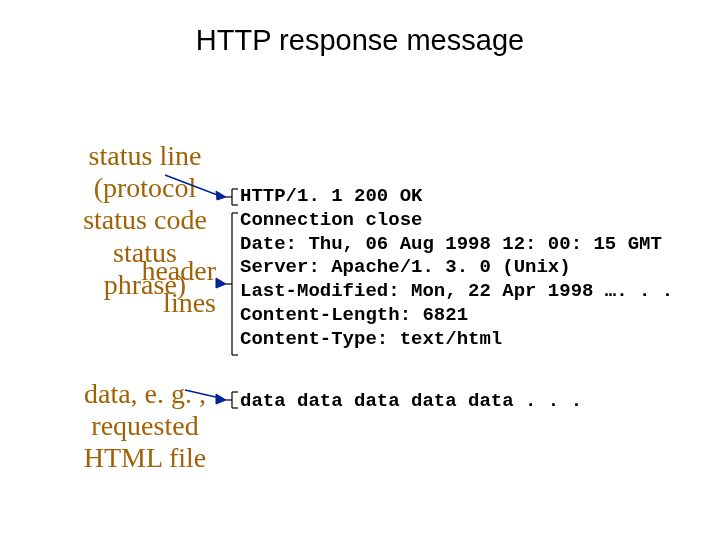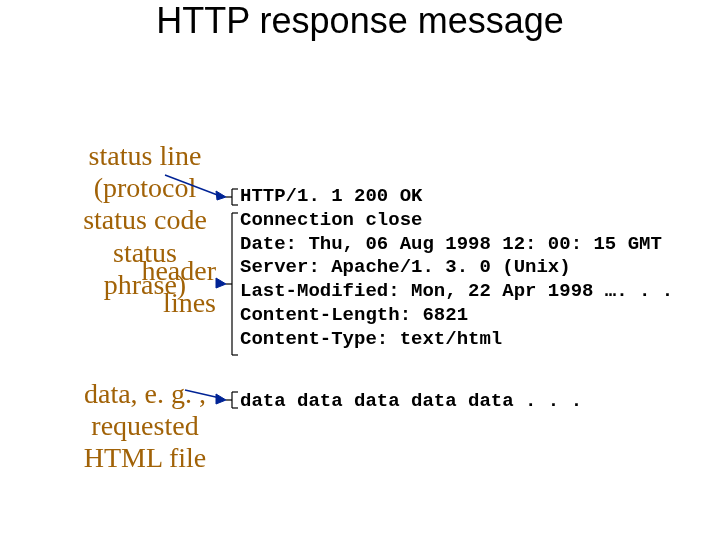--- a/index.html
+++ b/index.html
@@ -6,25 +6,25 @@
     margin: 0;
     padding: 0;
     width: 720px;
     height: 540px;
     background: #fff;
     font-family: Arial, Helvetica, sans-serif;
     position: relative;
   }
   .title {
     position: absolute;
-    top: 0;
+    top: 24px;
     left: 0;
     width: 720px;
     text-align: center;
-    font-size: 36px;
+    font-size: 29px;
     color: #000;
   }
   .label {
     position: absolute;
     font-family: Liberation Serif, serif;
     font-size: 28px;
     color: #a16207;
     text-align: center;
     line-height: 1.15;
   }

